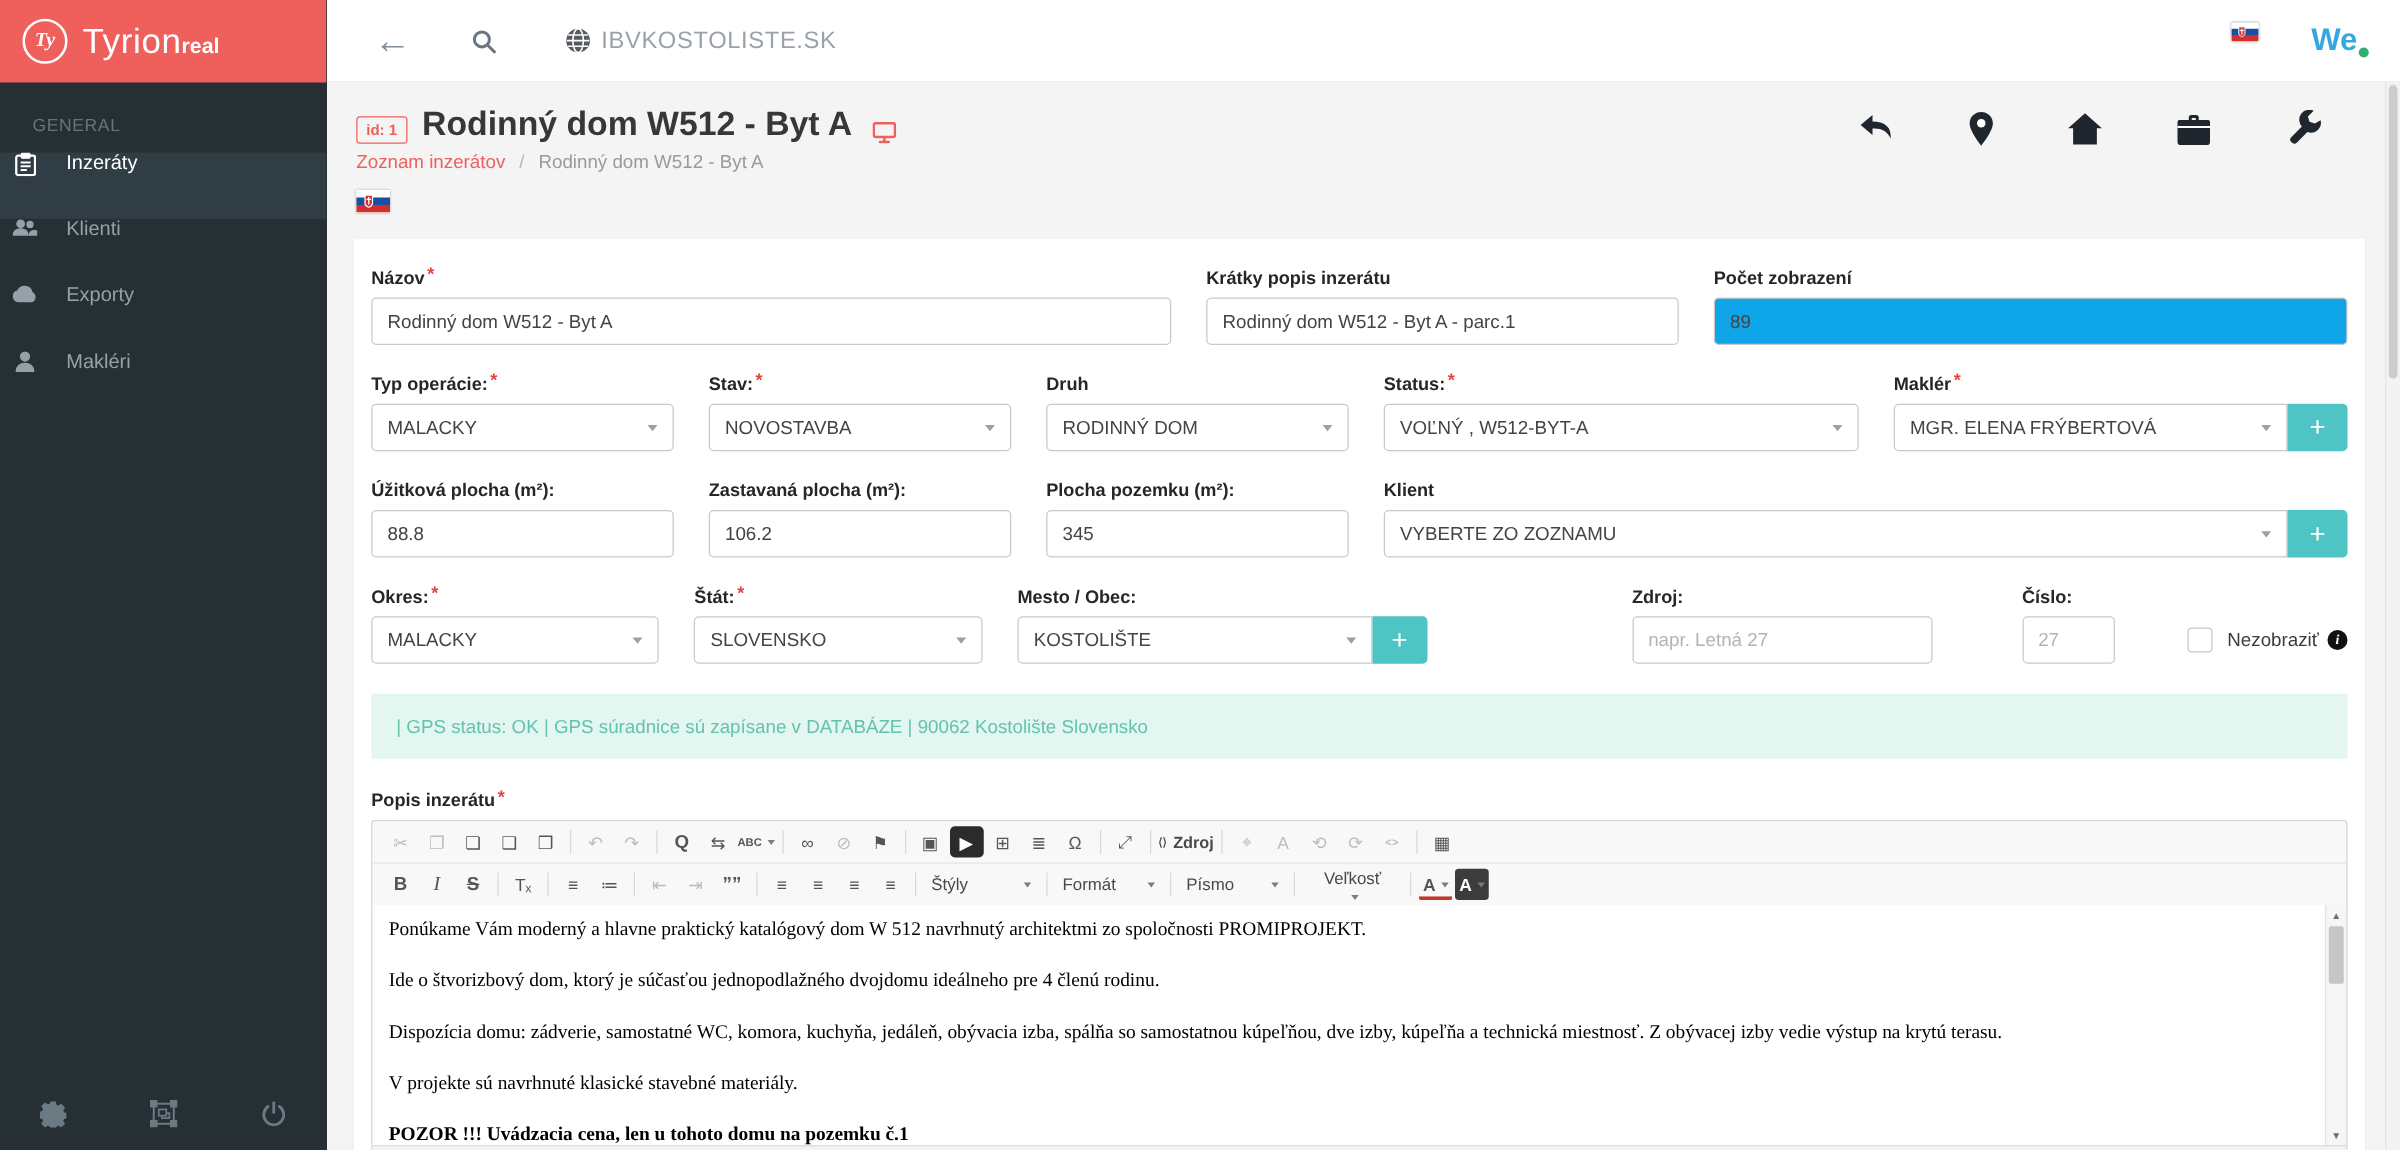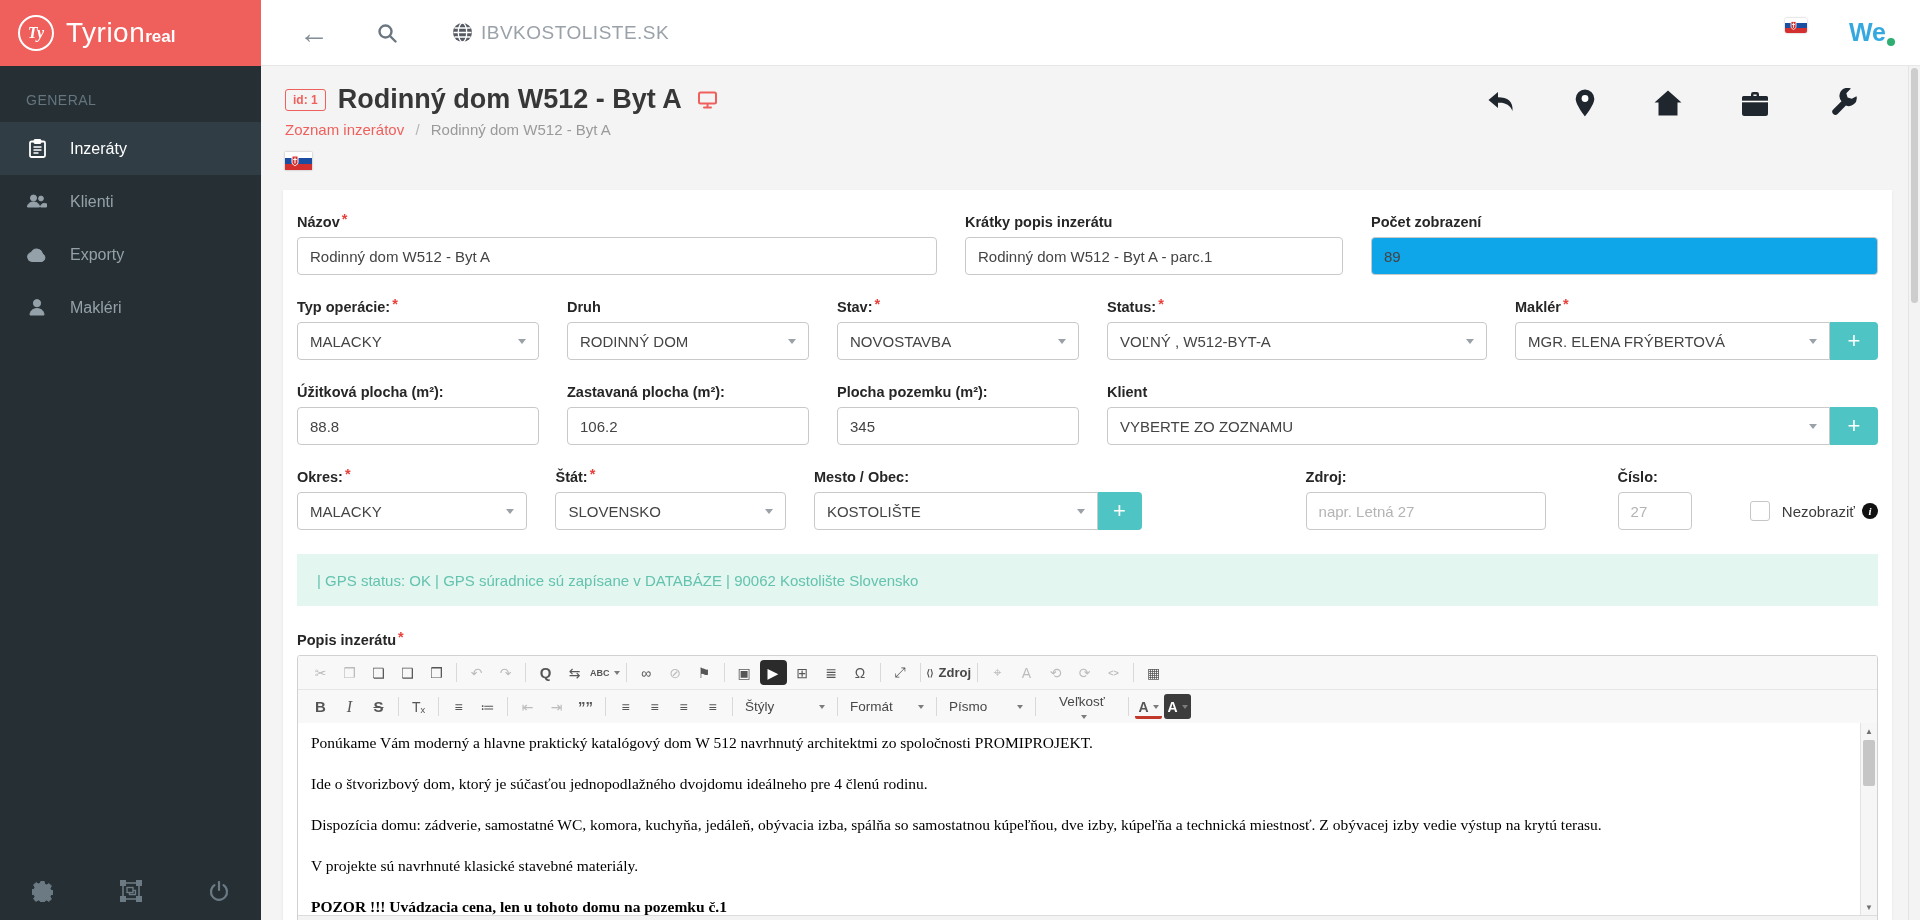--- a/index.html
+++ b/index.html
@@ -5,21 +5,21 @@
   *{box-sizing:border-box;margin:0;padding:0}
   html,body{width:1920px;height:920px;overflow:hidden;font-family:"Liberation Sans",sans-serif;background:#f4f4f4}
 
   
   .sidebar{position:fixed;left:0;top:0;bottom:0;width:261px;background:#252f34;z-index:30}
   .logo{height:66px;background:#ef605d;display:flex;align-items:center;padding-left:18px;color:#fff}
   .logo-circle{width:36px;height:36px;border:2px solid #fff;border-radius:50%;display:flex;align-items:center;justify-content:center;font-style:italic;font-weight:bold;font-size:16px;font-family:"Liberation Serif",serif}
   .logo-text{margin-left:12px;font-size:28px;font-weight:400;letter-spacing:.5px}
   .logo-text b{font-size:17px;font-weight:bold;letter-spacing:0}
   .menu-section{padding:26px 0 14px 26px;color:#64757d;font-size:14px;letter-spacing:.5px}
-  .menu-item{height:53px;display:flex;align-items:center;padding-left:27px;color:#95a1a8;font-size:16px;cursor:pointer}
+  .menu-item{height:53px;display:flex;padding-left:10px;color:#95a1a8;font-size:16px;cursor:pointer}
   .menu-item .mi-ico{width:20px;display:flex;justify-content:center}
   .menu-item .mi-label{margin-left:23px}
   .menu-item.active{background:#303d44;color:#fff}
   .menu-item.active svg *{stroke:#fff;fill:#fff}
   .menu-item svg *{stroke:#95a1a8;fill:#95a1a8}
   .menu-item svg .nofill{fill:none}
   .sidebar-footer{position:absolute;bottom:18px;left:0;right:0;display:flex;justify-content:space-between;padding:0 32px;align-items:center}
   .sidebar-footer svg *{stroke:#6b7a83;fill:#6b7a83}
   .sidebar-footer svg .nofill{fill:none}
 
@@ -30,21 +30,21 @@
   .tb-url{margin-left:55px;display:flex;align-items:center;color:#9aa1a8;font-size:19px;letter-spacing:.5px}
   .tb-url svg{margin-right:8px}
   .tb-right{margin-left:auto;display:flex;padding-right:26px}
   .tb-flag{width:22px;height:15px;border-radius:2px;overflow:hidden;box-shadow:0 0 2px rgba(0,0,0,.35);margin-right:42px;cursor:pointer}
   .we-logo{color:#35a8e0;font-size:25px;font-weight:bold;position:relative;cursor:pointer;padding-right:8px}
   .we-logo::after{content:"";position:absolute;right:-1px;bottom:1px;width:8px;height:8px;border-radius:50%;background:#2fae72}
 
   
   .main{margin-left:261px;padding-top:66px;height:920px;background:#f4f4f4;position:relative}
   .page-head{padding:18px 60px 0 24px;position:relative}
-  .title-row{display:flex;align-items:center}
+  .title-row{display:flex;align-items:flex-end}
   .id-badge{border:1px solid #ef605d;color:#ef605d;font-size:12px;font-weight:bold;border-radius:3px;padding:3px 7px;margin-right:12px}
   .page-title{font-size:27px;font-weight:bold;color:#373737}
   .title-ico{margin-left:16px;display:flex;cursor:pointer}
   .breadcrumb{margin-top:6px;font-size:15px;color:#9a9a9a}
   .breadcrumb .bc-link{color:#ef605d;cursor:pointer}
   .breadcrumb .bc-sep{margin:0 7px;color:#b5b5b5}
   .lang-tab{margin-top:14px;display:inline-block;cursor:pointer}
   .lang-flag{width:27px;height:18px;display:block;box-shadow:0 0 2px rgba(0,0,0,.3)}
   .lang-underline{width:27px;height:7px;background:#2f9e2f;margin-top:2px}
   .head-actions{position:absolute;right:62px;top:22px;display:flex;gap:59px;align-items:center}
@@ -297,30 +297,30 @@
 
     <div class="frow">
       <div class="fld w-s">
         <label><span>Typ operácie:</span><b class="req">*</b></label>
         <div class="tsel">
             <span>MALACKY</span>
             <span class="caret"></span>
           </div>
       </div>
       <div class="fld w-s">
+        <label><span>Stav:</span><b class="req">*</b></label>
+        <div class="tsel">
+            <span>NOVOSTAVBA</span>
+            <span class="caret"></span>
+          </div>
+      </div>
+      <div class="fld w-s">
         <label><span>Druh</span></label>
         <div class="tsel">
             <span>RODINNÝ DOM</span>
-            <span class="caret"></span>
-          </div>
-      </div>
-      <div class="fld w-s">
-        <label><span>Stav:</span><b class="req">*</b></label>
-        <div class="tsel">
-            <span>NOVOSTAVBA</span>
             <span class="caret"></span>
           </div>
       </div>
       <div class="fld w-status">
         <label><span>Status:</span><b class="req">*</b></label>
         <div class="tsel">
             <span>VOĽNÝ , W512-BYT-A</span>
             <span class="caret"></span>
           </div>
       </div>

